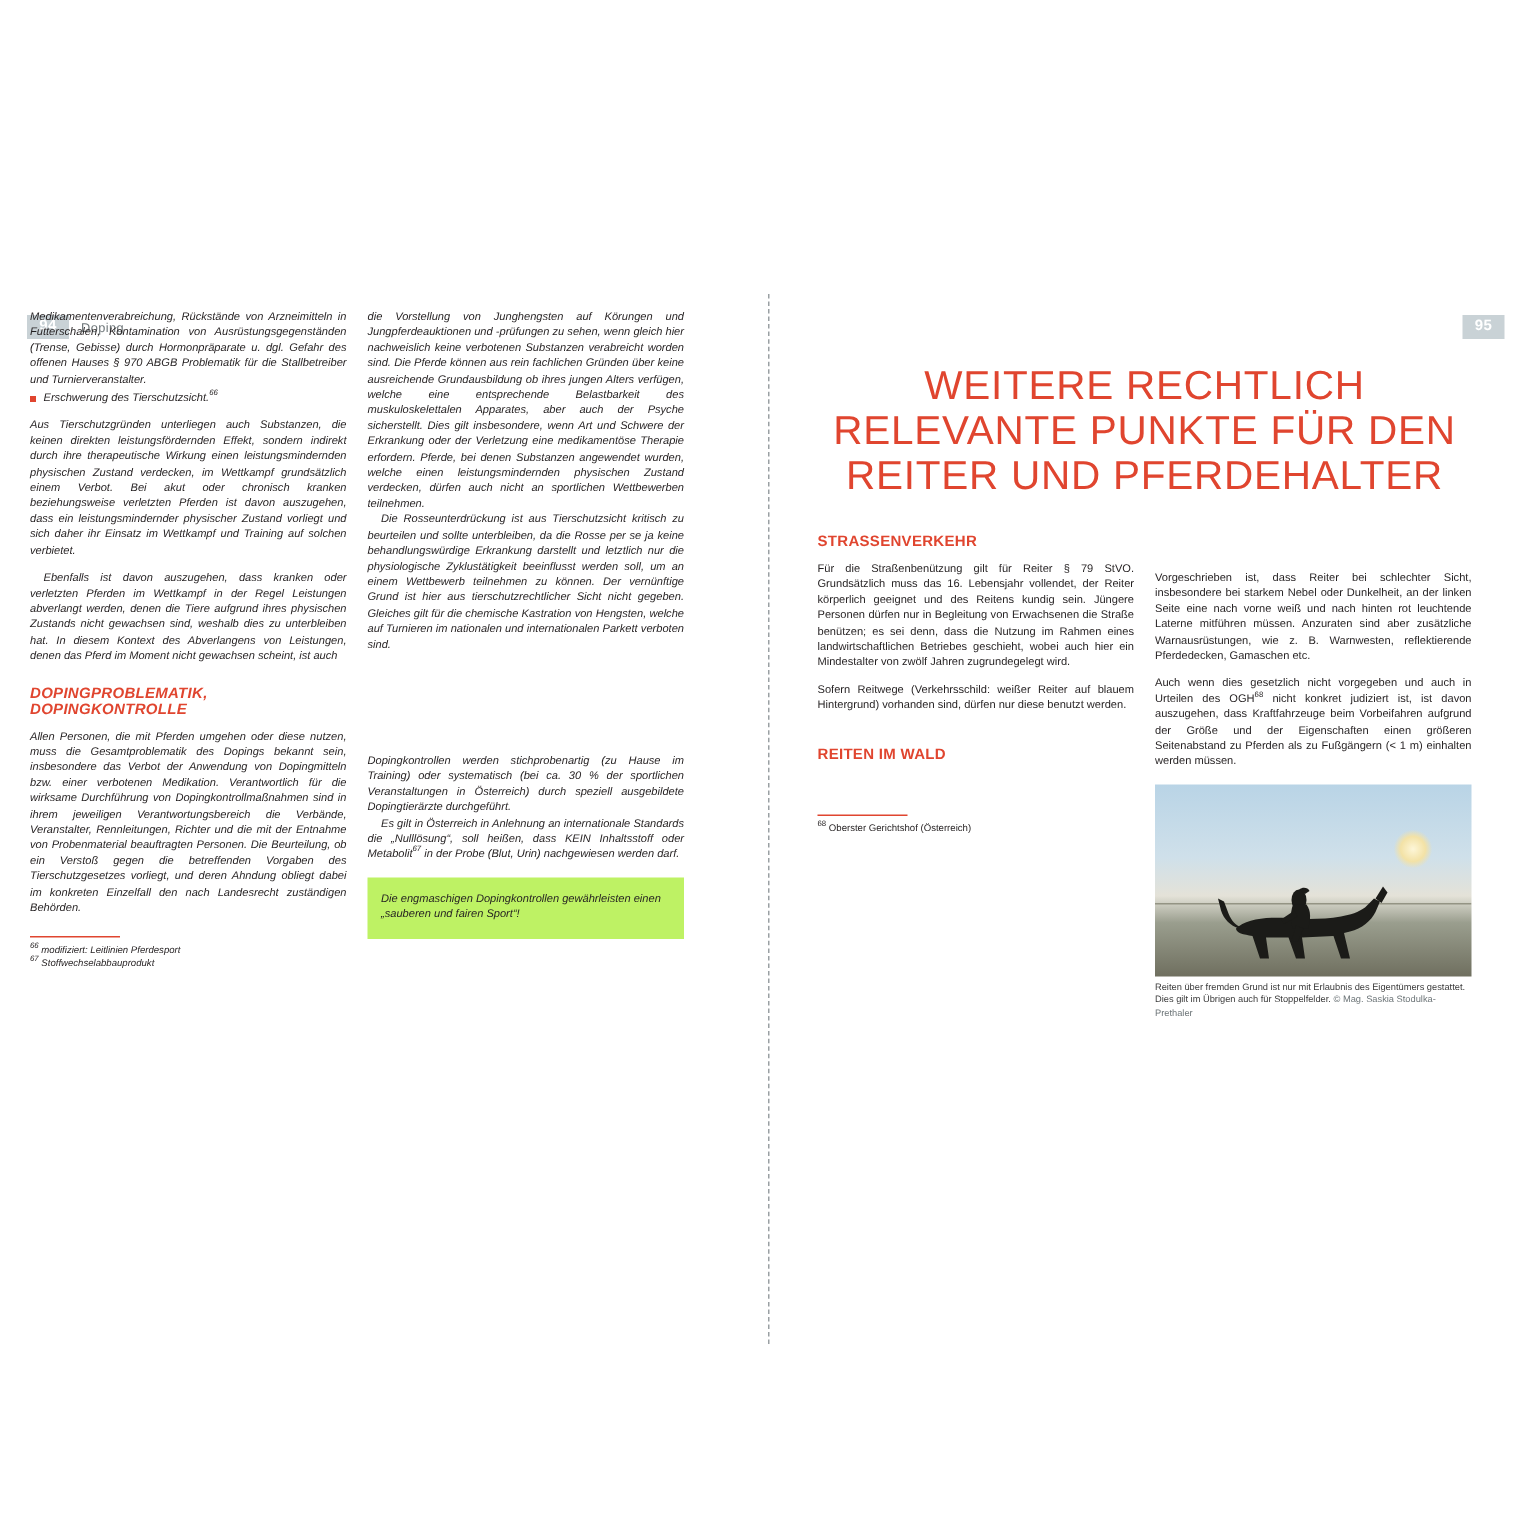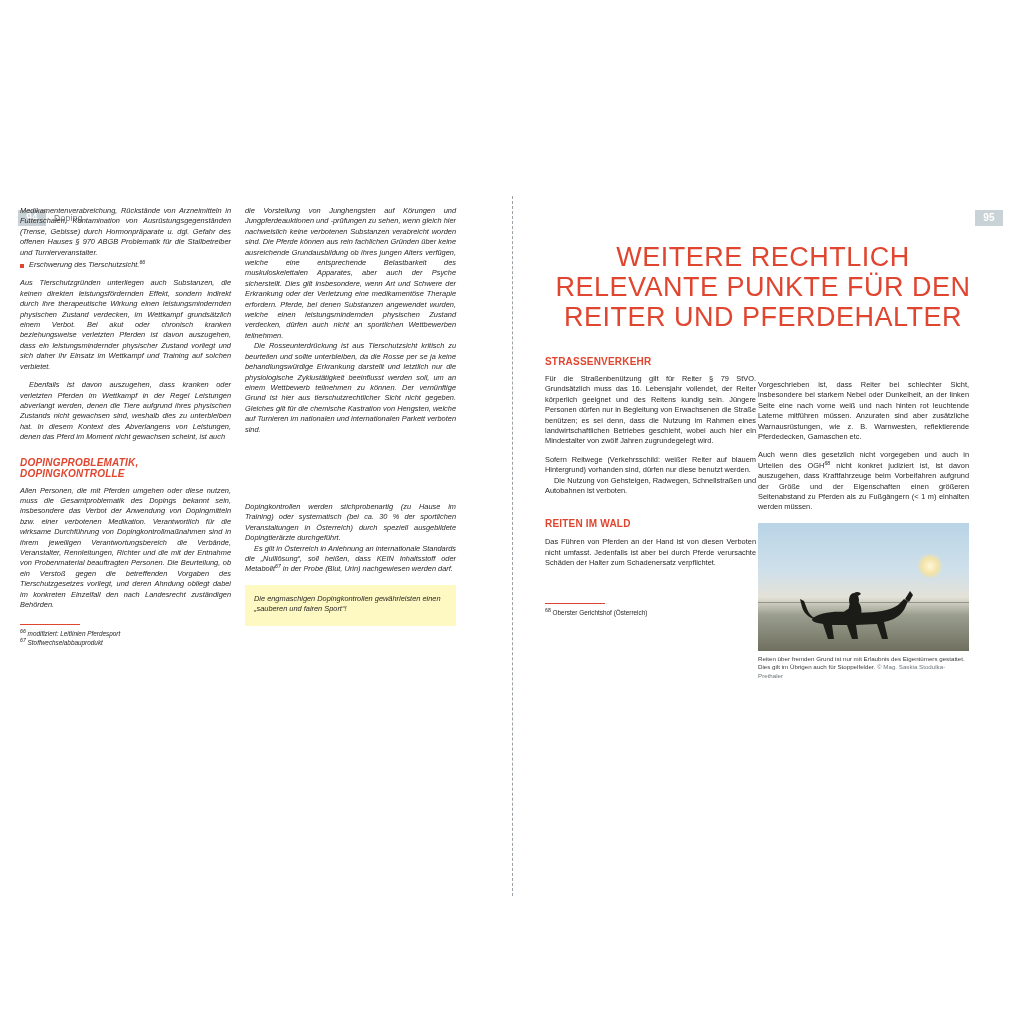--- a/index.html
+++ b/index.html
@@ -107,21 +107,21 @@
     font-size:27px;
     line-height:30px;
     text-align:center;
     letter-spacing:.5px;
     margin:36px 0 24px 0;
     font-weight:normal;
   }
 
   
   .tintbox{
-    background:#fef9c3;
+    background:#bef264;
     padding:9px 9px 11px 9px;
     margin-top:10px;
   }
   .tintbox p{
     font-size:7.4px;
     line-height:10.4px;
     text-align:left;
   }
 
   
@@ -136,21 +136,21 @@
     top:0;left:0;
     width:60px;height:1px;
     background:#e0452f;
   }
   .footnotes div{
     font-size:6.4px;
     line-height:9px;
   }
 
   
-  .right-cols{display:flex;gap:2px;}
+  .right-cols{display:flex;gap:14px;}
   .right-col{width:211px;}
 
   
   .photo{
     margin-top:10px;
     width:211px;
     height:128px;
     position:relative;
     overflow:hidden;
     background:linear-gradient(#b9d4e6 0%, #cfe0ea 38%, #e4e2d8 58%, #9a9e8e 72%, #6f6f5f 100%);
@@ -240,24 +240,22 @@
   <div class="page page-right">
 
     <h1 class="chapter-title">WEITERE RECHTLICH RELEVANTE PUNKTE FÜR DEN REITER UND PFERDEHALTER</h1>
 
     <div class="right-cols">
 
       <div class="right-col">
         <h2 class="section" style="margin-top:0;">STRASSENVERKEHR</h2>
         <p>Für die Straßenbenützung gilt für Reiter § 79 StVO. Grundsätzlich muss das 16. Lebensjahr vollendet, der Reiter körperlich geeignet und des Reitens kundig sein. Jüngere Personen dürfen nur in Begleitung von Erwachsenen die Straße benützen; es sei denn, dass die Nutzung im Rahmen eines landwirtschaftlichen Betriebes geschieht, wobei auch hier ein Mindestalter von zwölf Jahren zugrundegelegt wird.</p>
         <p class="gap">Sofern Reitwege (Verkehrsschild: weißer Reiter auf blauem Hintergrund) vorhanden sind, dürfen nur diese benutzt werden.</p>
-        <p class="indent">Die Nutzung von Gehsteigen, Radwegen, Schnellstraßen und Autobahnen ist verboten.</p>
 
         <h2 class="section" style="margin-top:22px;">REITEN IM WALD</h2>
-        <p class="gap">Das Führen von Pferden an der Hand ist von diesen Verboten nicht umfasst. Jedenfalls ist aber bei durch Pferde verursachte Schäden der Halter zum Schadenersatz verpflichtet.</p>
 
         <div class="footnotes" style="margin-top:34px;">
           <div><sup>68</sup> <span>Oberster Gerichtshof (Österreich)</span></div>
         </div>
       </div>
 
       <div class="right-col">
         <div style="height:24px;"></div>
         <p>Vorgeschrieben ist, dass Reiter bei schlechter Sicht, insbesondere bei starkem Nebel oder Dunkelheit, an der linken Seite eine nach vorne weiß und nach hinten rot leuchtende Laterne mitführen müssen. Anzuraten sind aber zusätzliche Warnausrüstungen, wie z. B. Warnwesten, reflektierende Pferdedecken, Gamaschen etc.</p>
         <p class="gap"><span>Auch wenn dies gesetzlich nicht vorgegeben und auch in Urteilen des OGH</span><sup>68</sup><span> nicht konkret judiziert ist, ist davon auszugehen, dass Kraftfahrzeuge beim Vorbeifahren aufgrund der Größe und der Eigenschaften einen größeren Seitenabstand zu Pferden als zu Fußgängern (&lt; 1 m) einhalten werden müssen.</span></p>

